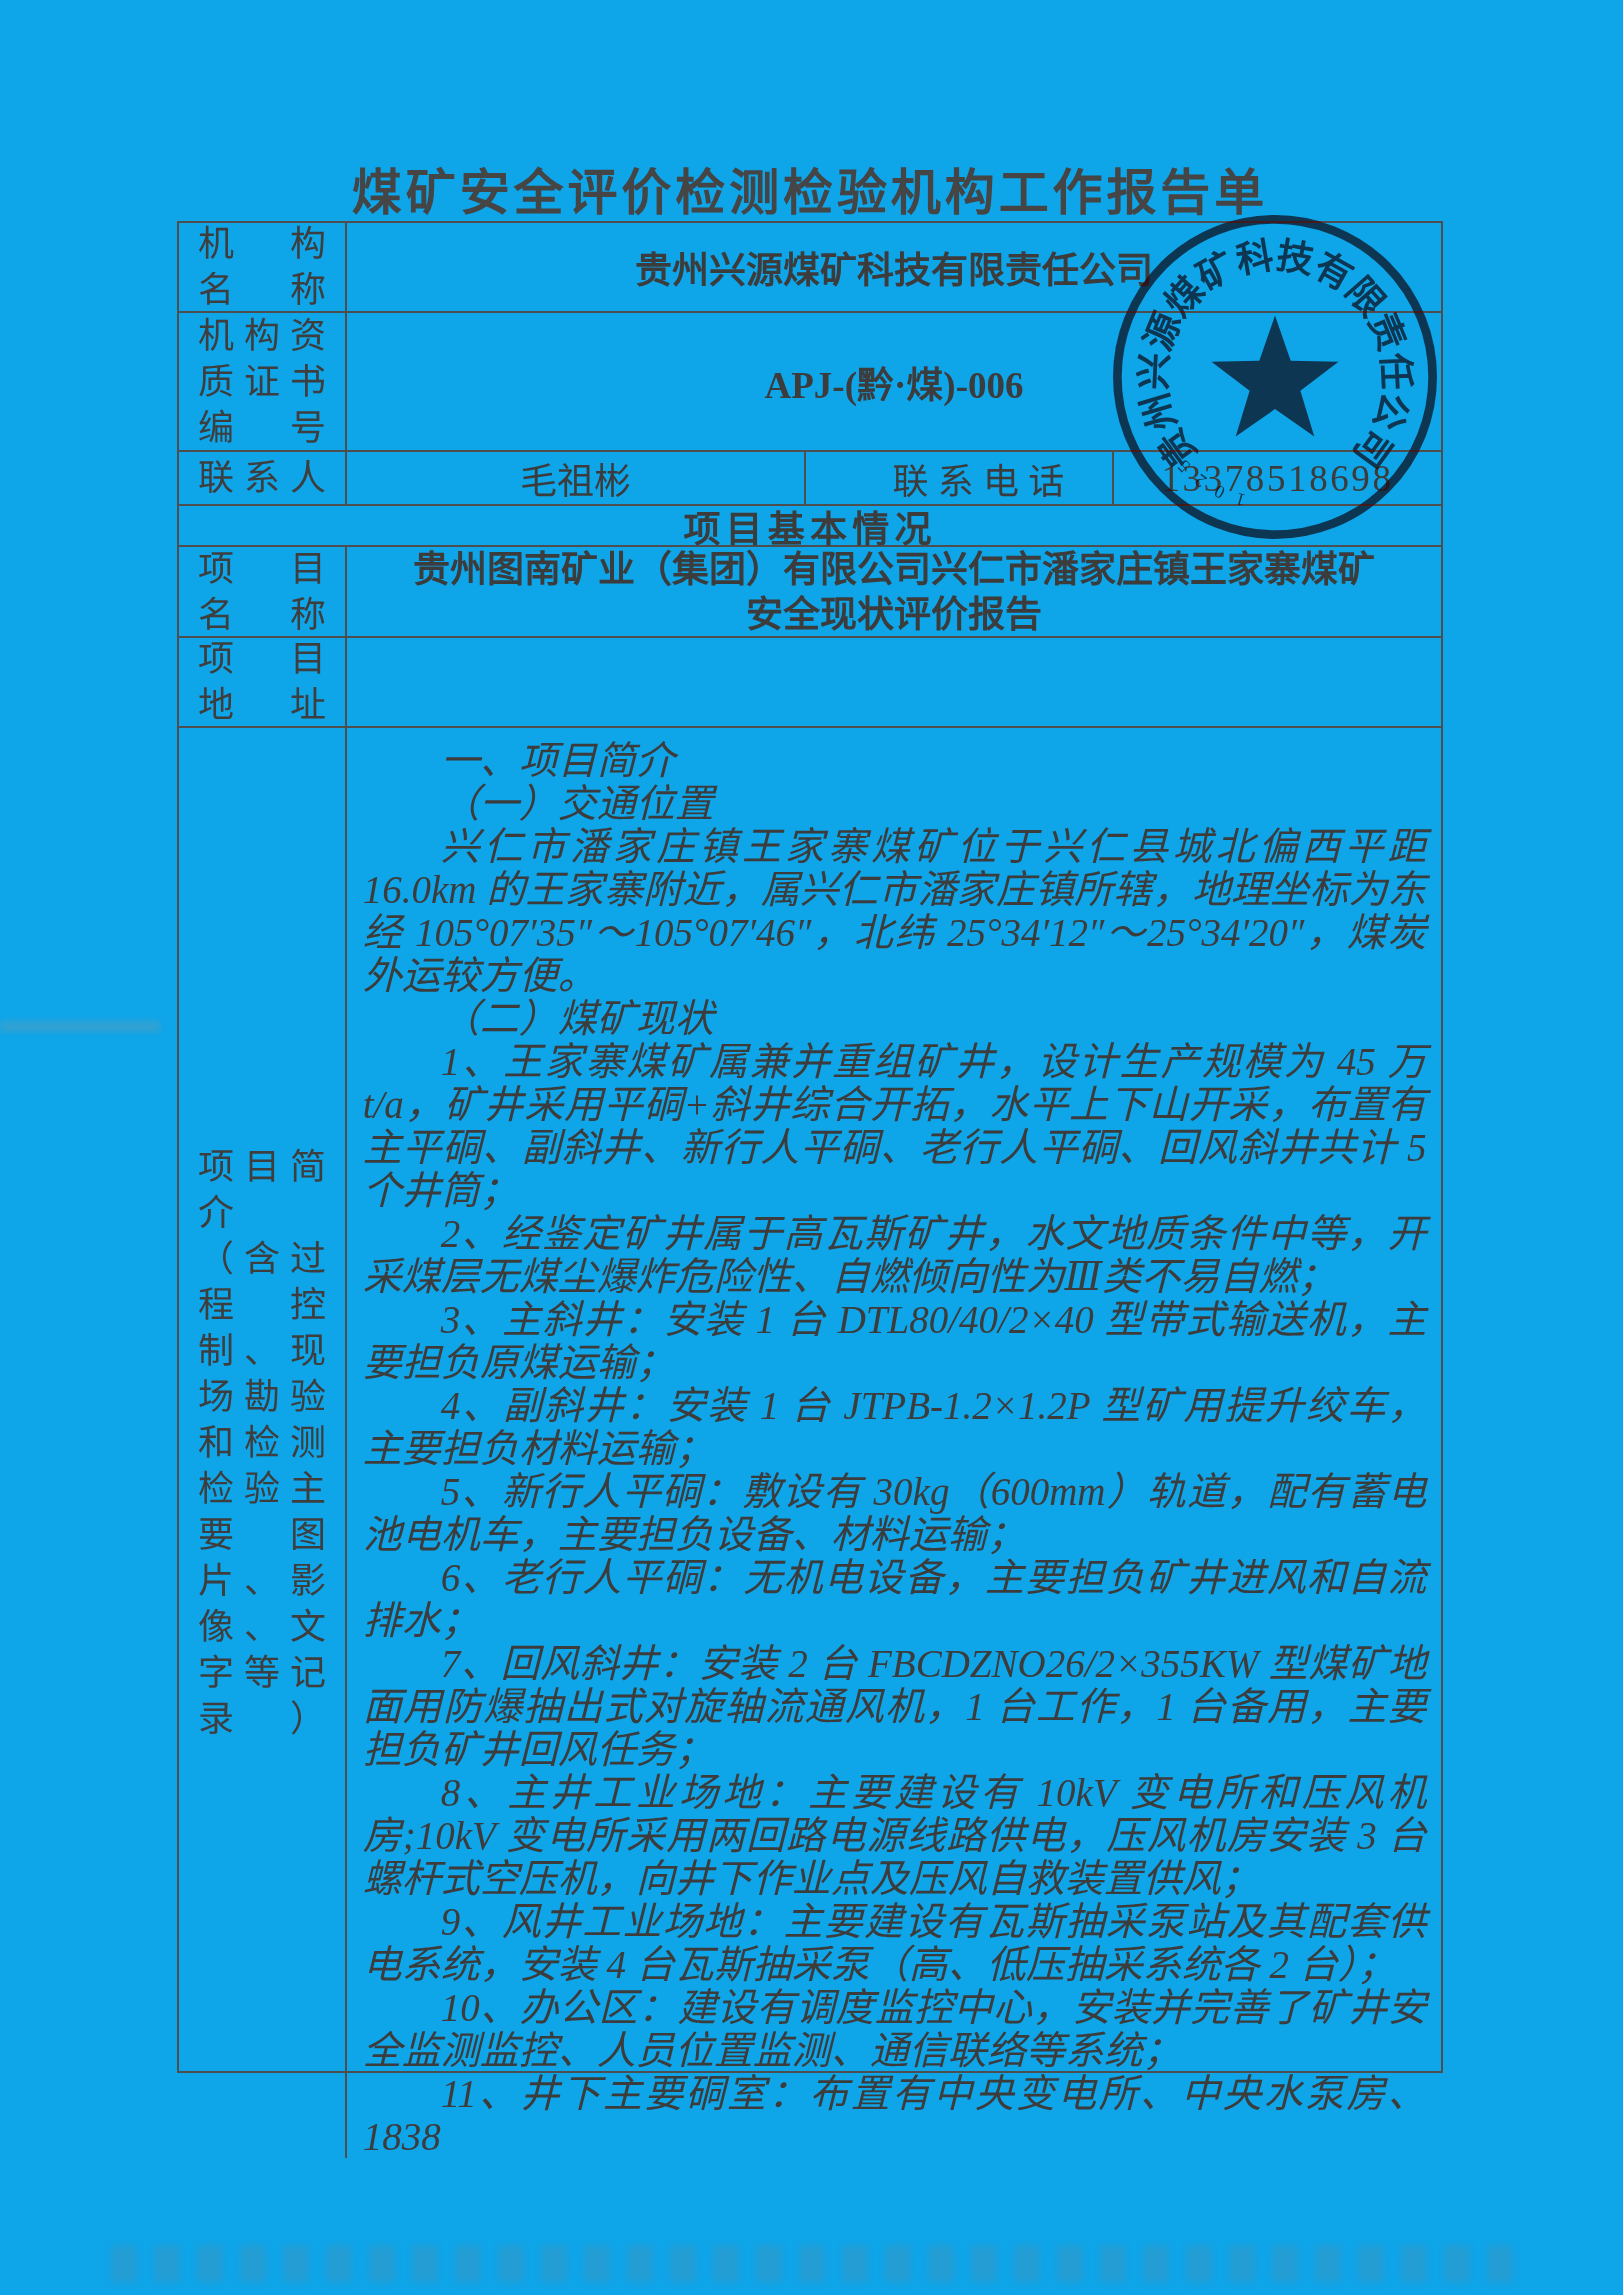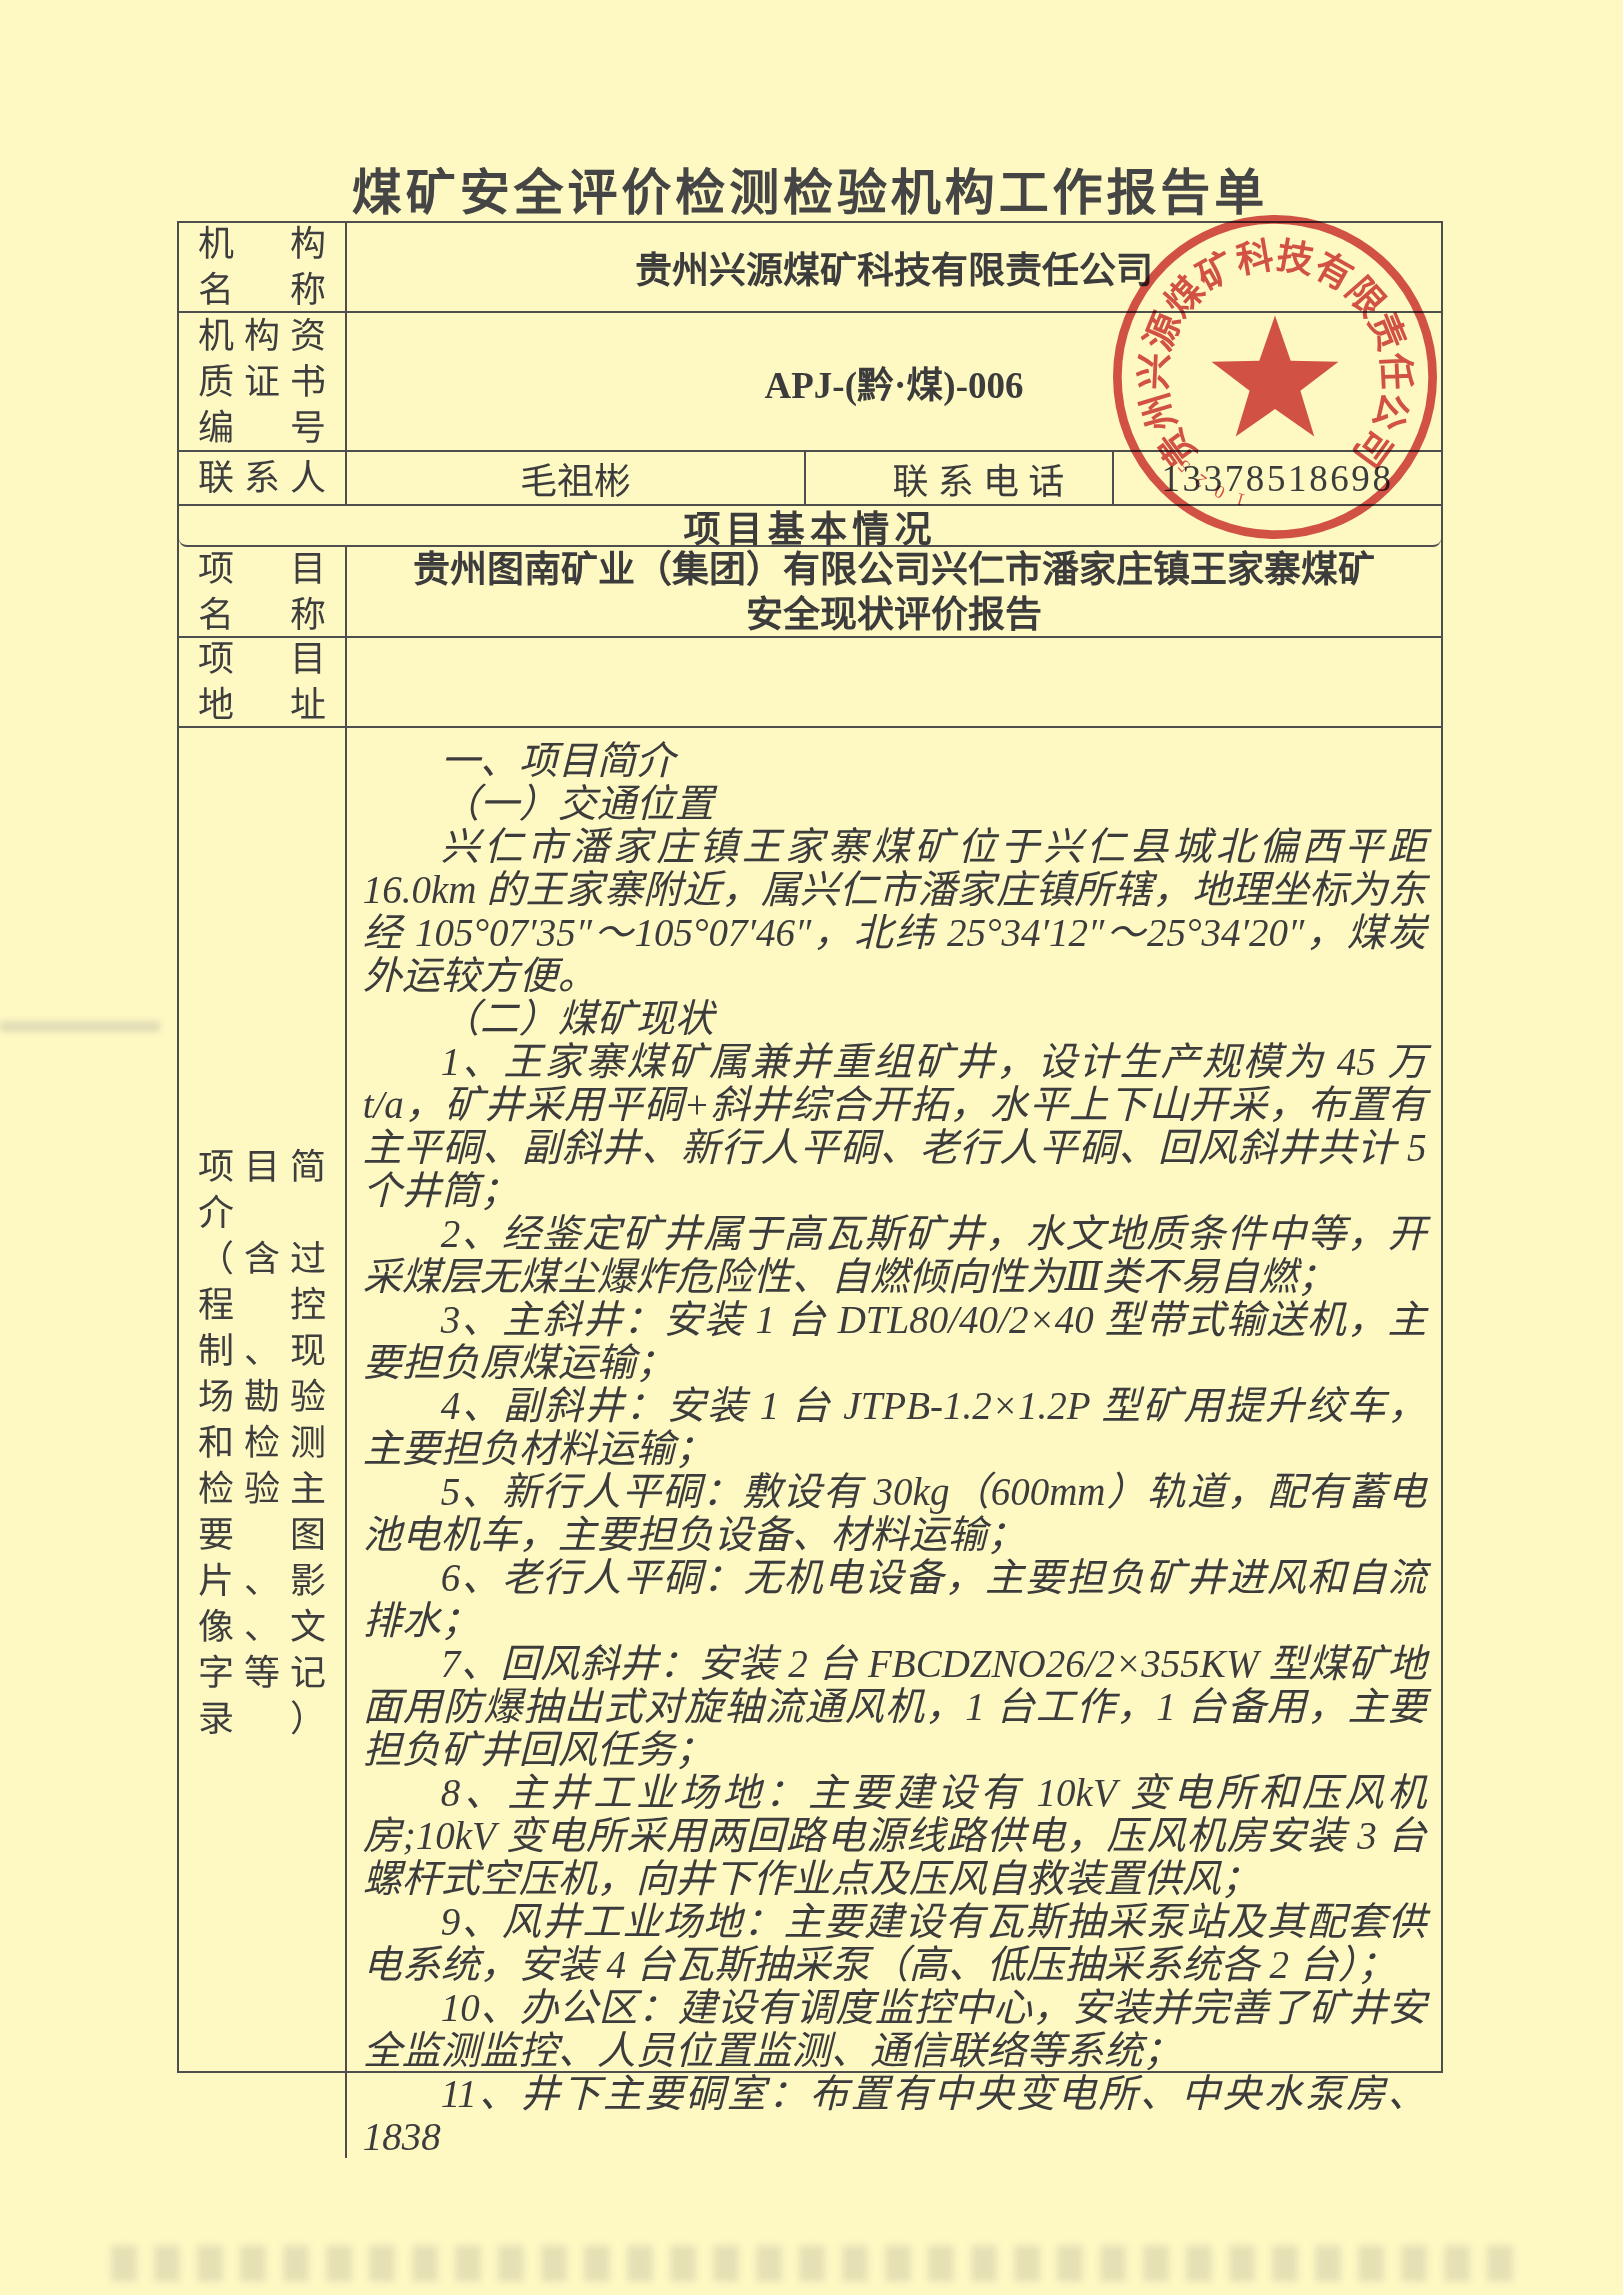--- a/index.html
+++ b/index.html
@@ -4,38 +4,38 @@
 <style>
   html,body{margin:0;padding:0;}
   body{
     width:1623px;height:2295px;
     background:#f4f3f1;
     font-family:"Liberation Serif","DejaVu Serif",serif;
     color:#3c3c3c;
   }
   .sheet{
     position:relative;width:1623px;height:2295px;
-    background:#fef9c3;overflow:hidden;
+    background:#0ea5e9;overflow:hidden;
   }
   .doc-title{
     position:absolute;left:177px;top:152px;width:1266px;
     text-align:center;
     font-family:"Liberation Sans","DejaVu Sans",sans-serif;
     font-weight:700;font-size:50px;letter-spacing:3.9px;color:#454545;
     white-space:nowrap;
   }
   .tbl{
     position:absolute;left:177px;top:221px;width:1266px;height:1852px;
     border:2.6px solid #4e4e4e;box-sizing:border-box;
     display:flex;flex-direction:column;background:transparent;
   }
   .row{display:flex;box-sizing:border-box;border-bottom:2px solid #4e4e4e;}
   .row:last-child{border-bottom:none;}
   .r1{height:90px;} .r2{height:139px;} .r3{height:54px;}
-  .r4{height:41px;border-radius:8px;} .r5{height:91px;} .r6{height:90px;}
+  .r4{height:41px;} .r5{height:91px;} .r6{height:90px;}
   .r7{flex:1;}
   .cell{box-sizing:border-box;display:flex;align-items:center;justify-content:center;}
   .lblcol{width:168px;border-right:2px solid #4e4e4e;flex:none;}
   .lbl-inner{
     display:block;width:100%;padding:0 19px;box-sizing:border-box;
     font-size:36px;line-height:46px;
     white-space:pre-line;
     text-align:justify;text-align-last:justify;
     color:#3e3e3e;
   }

